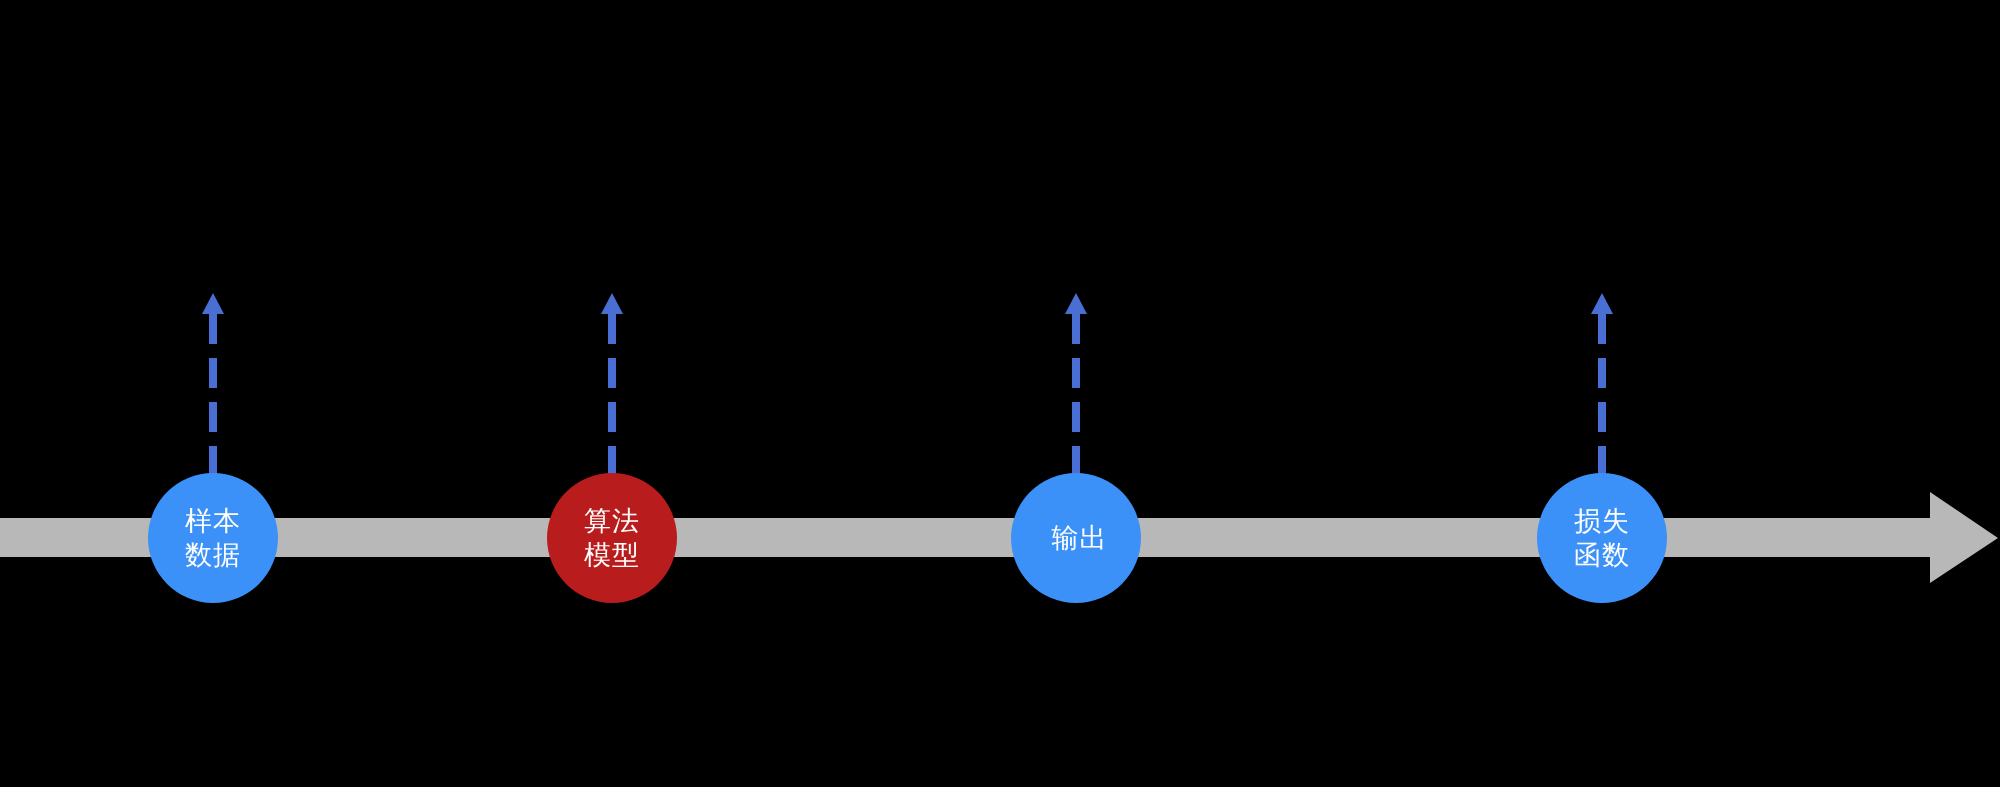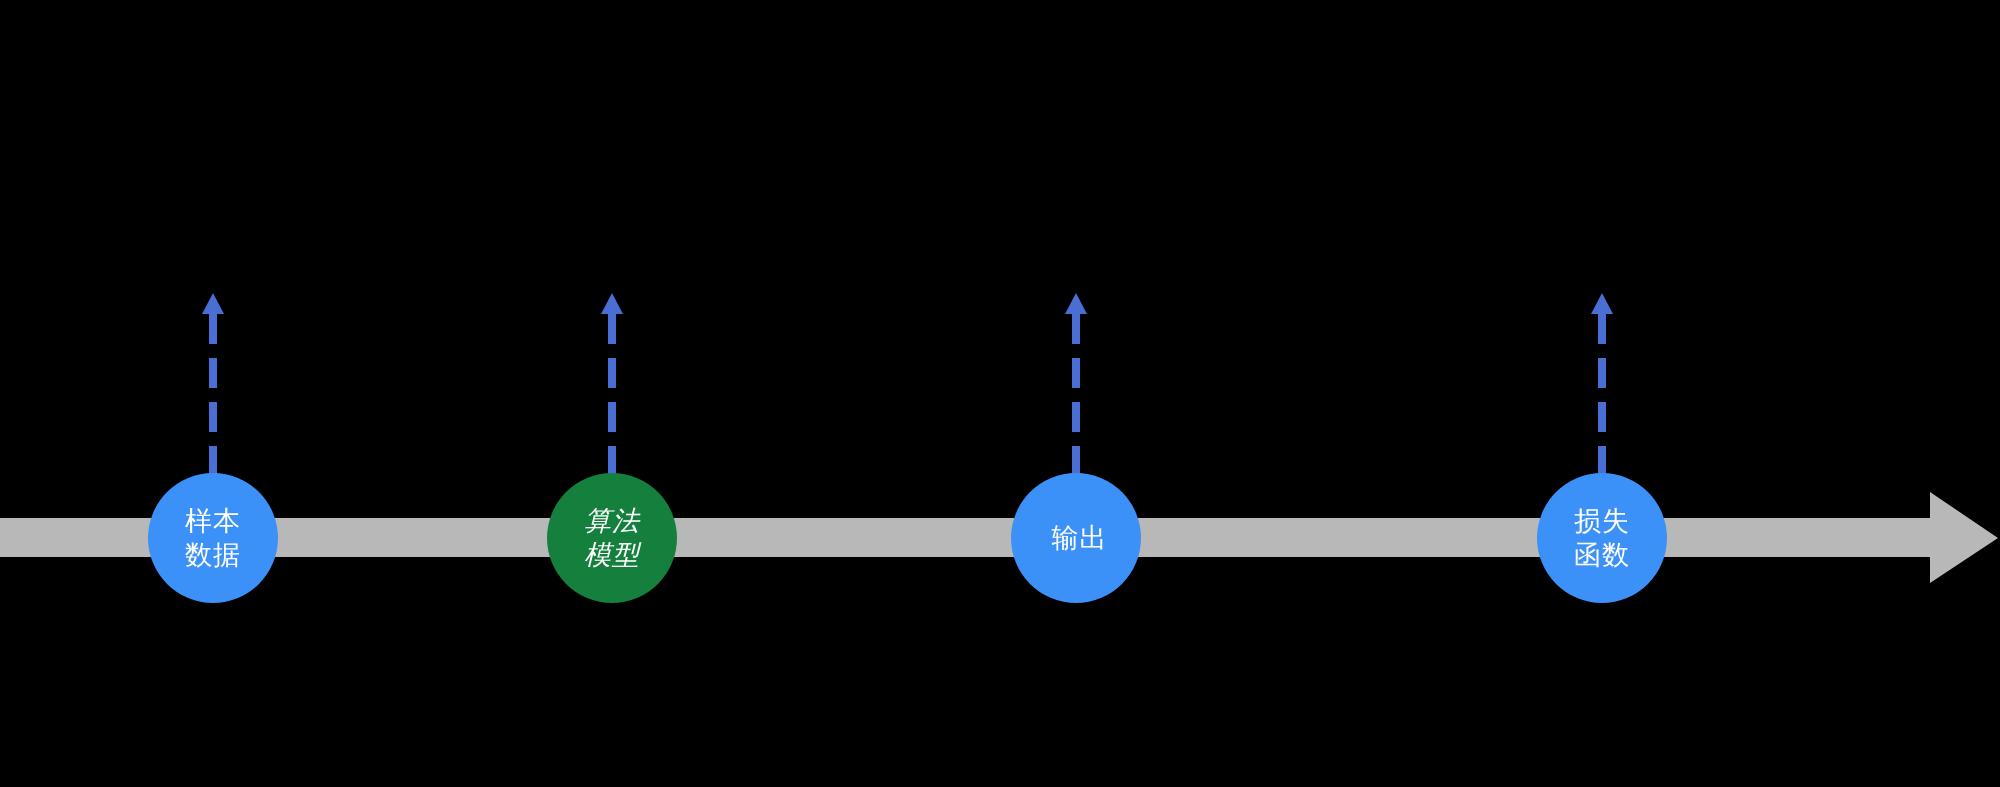--- a/index.html
+++ b/index.html
@@ -77,21 +77,21 @@
         <div class="node-circle" style="width: 130px; height: 130px; left: 148px; top: 473px; background: rgb(59, 145, 247);">
           <div class="node-label" style="color: rgb(255, 255, 255);">样本</div>
           <div class="node-label" style="color: rgb(255, 255, 255); text-align: center;">数据</div>
         </div>
       </div>
       <div class="node-group">
         <svg class="connector-svg" width="26" height="185" viewBox="0 0 26 185" style="left: 599px; top: 293px;">
           <polygon points="13,0 2,21 24,21" fill="#4a6fd4"></polygon>
           <line x1="13" y1="21" x2="13" y2="185" stroke="#4a6fd4" stroke-width="8" stroke-dasharray="30 14"></line>
         </svg>
-        <div class="node-circle" style="width: 130px; height: 130px; left: 547px; top: 473px; background: #15803d; font-style: italic;">
+        <div class="node-circle" style="width: 130px; height: 130px; left: 547px; top: 473px; background: #b91c1c;">
           <div class="node-label" style="color: rgb(255, 255, 255);">算法</div>
           <div class="node-label" style="color: rgb(255, 255, 255);">模型</div>
         </div>
       </div>
       <div class="node-group">
         <svg class="connector-svg" width="26" height="185" viewBox="0 0 26 185" style="left: 1063px; top: 293px;">
           <polygon points="13,0 2,21 24,21" fill="#4a6fd4"></polygon>
           <line x1="13" y1="21" x2="13" y2="185" stroke="#4a6fd4" stroke-width="8" stroke-dasharray="30 14"></line>
         </svg>
         <div class="node-circle" style="width: 130px; height: 130px; left: 1011px; top: 473px; background: rgb(59, 145, 247);">

